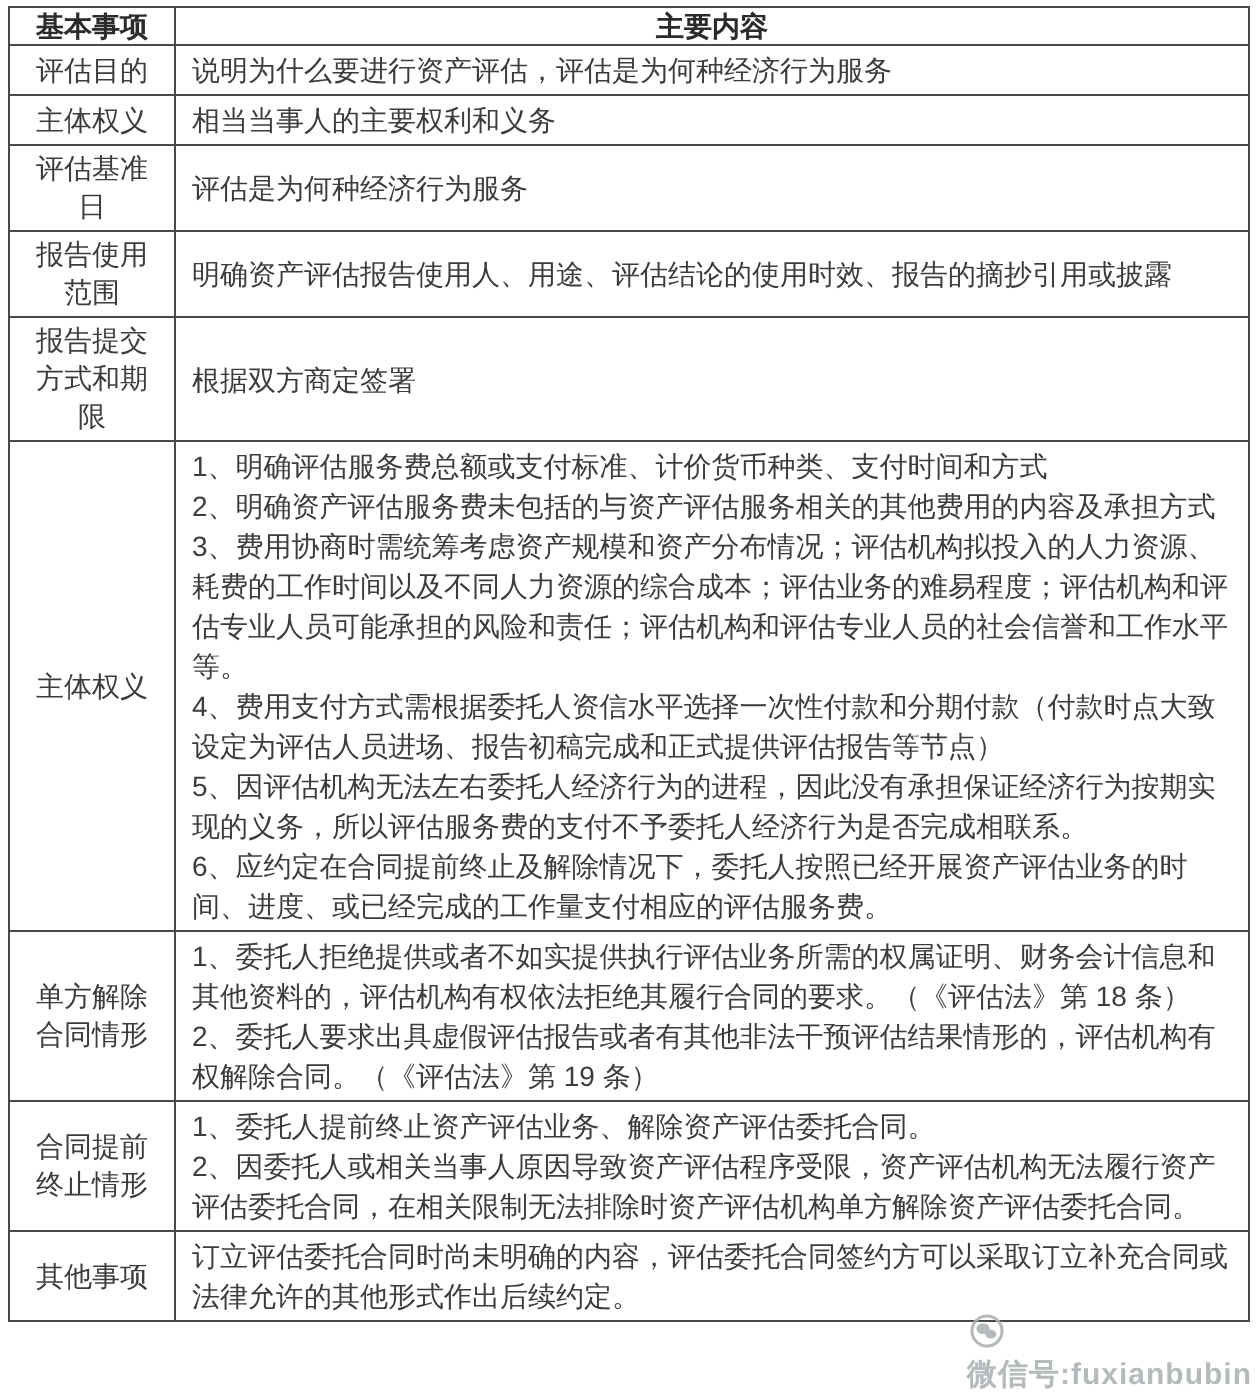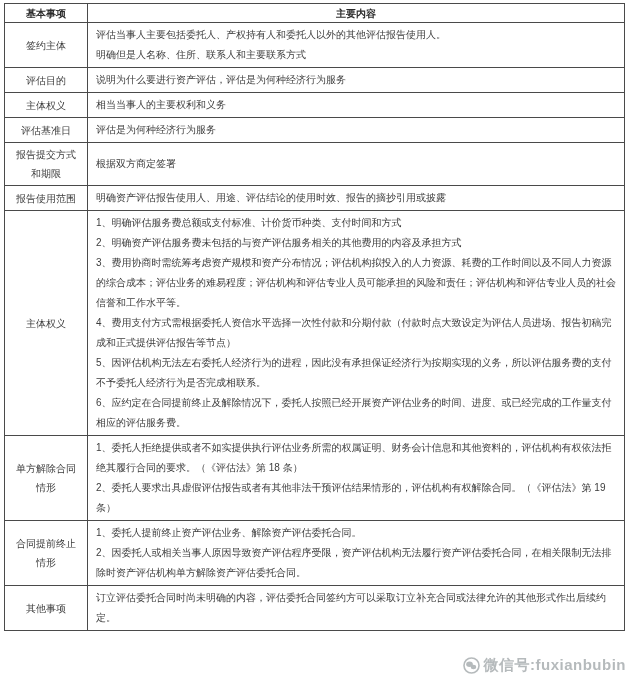--- a/index.html
+++ b/index.html
@@ -20,21 +20,21 @@
     left: 4px;
     top: 3px;
     width: 621px;
     border-collapse: collapse;
     table-layout: fixed;
   }
   .contract-table th,
   .contract-table td {
     border: 1px solid #4a4a4a;
     color: #3c3c3c;
-    font-size: 10px;
+    font-size: 14px;
     vertical-align: middle;
   }
   .contract-table th {
     font-weight: bold;
     color: #2b2b2b;
     height: 16px;
     line-height: 15px;
     padding: 1px 2px;
     text-align: center;
   }
@@ -55,20 +55,21 @@
     top: 656px;
     display: flex;
     align-items: flex-start;
     gap: 3px;
     color: #aeb3b5;
     font-size: 15px;
     font-weight: bold;
     letter-spacing: 0.5px;
     opacity: 0.9;
     pointer-events: none;
+    flex-direction: column;
   }
   .watermark .wicon {
     display: inline-block;
     width: 19px;
     height: 19px;
   }
 </style>
 </head>
 <body>
 
@@ -79,43 +80,38 @@
       <col>
     </colgroup>
     <thead>
       <tr>
         <th>基本事项</th>
         <th>主要内容</th>
       </tr>
     </thead>
     <tbody>
       <tr>
-        <td class="label-cell">签约主体</td>
-        <td class="content-cell">评估当事人主要包括委托人、产权持有人和委托人以外的其他评估报告使用人。
-明确但是人名称、住所、联系人和主要联系方式</td>
-      </tr>
-      <tr>
         <td class="label-cell">评估目的</td>
         <td class="content-cell">说明为什么要进行资产评估，评估是为何种经济行为服务</td>
       </tr>
       <tr>
         <td class="label-cell">主体权义</td>
         <td class="content-cell">相当当事人的主要权利和义务</td>
       </tr>
       <tr>
         <td class="label-cell">评估基准日</td>
         <td class="content-cell">评估是为何种经济行为服务</td>
       </tr>
       <tr>
+        <td class="label-cell">报告使用范围</td>
+        <td class="content-cell">明确资产评估报告使用人、用途、评估结论的使用时效、报告的摘抄引用或披露</td>
+      </tr>
+      <tr>
         <td class="label-cell">报告提交方式和期限</td>
         <td class="content-cell">根据双方商定签署</td>
-      </tr>
-      <tr>
-        <td class="label-cell">报告使用范围</td>
-        <td class="content-cell">明确资产评估报告使用人、用途、评估结论的使用时效、报告的摘抄引用或披露</td>
       </tr>
       <tr>
         <td class="label-cell">主体权义</td>
         <td class="content-cell">1、明确评估服务费总额或支付标准、计价货币种类、支付时间和方式
 2、明确资产评估服务费未包括的与资产评估服务相关的其他费用的内容及承担方式
 3、费用协商时需统筹考虑资产规模和资产分布情况；评估机构拟投入的人力资源、耗费的工作时间以及不同人力资源的综合成本；评估业务的难易程度；评估机构和评估专业人员可能承担的风险和责任；评估机构和评估专业人员的社会信誉和工作水平等。
 4、费用支付方式需根据委托人资信水平选择一次性付款和分期付款（付款时点大致设定为评估人员进场、报告初稿完成和正式提供评估报告等节点）
 5、因评估机构无法左右委托人经济行为的进程，因此没有承担保证经济行为按期实现的义务，所以评估服务费的支付不予委托人经济行为是否完成相联系。
 6、应约定在合同提前终止及解除情况下，委托人按照已经开展资产评估业务的时间、进度、或已经完成的工作量支付相应的评估服务费。</td>
       </tr>

